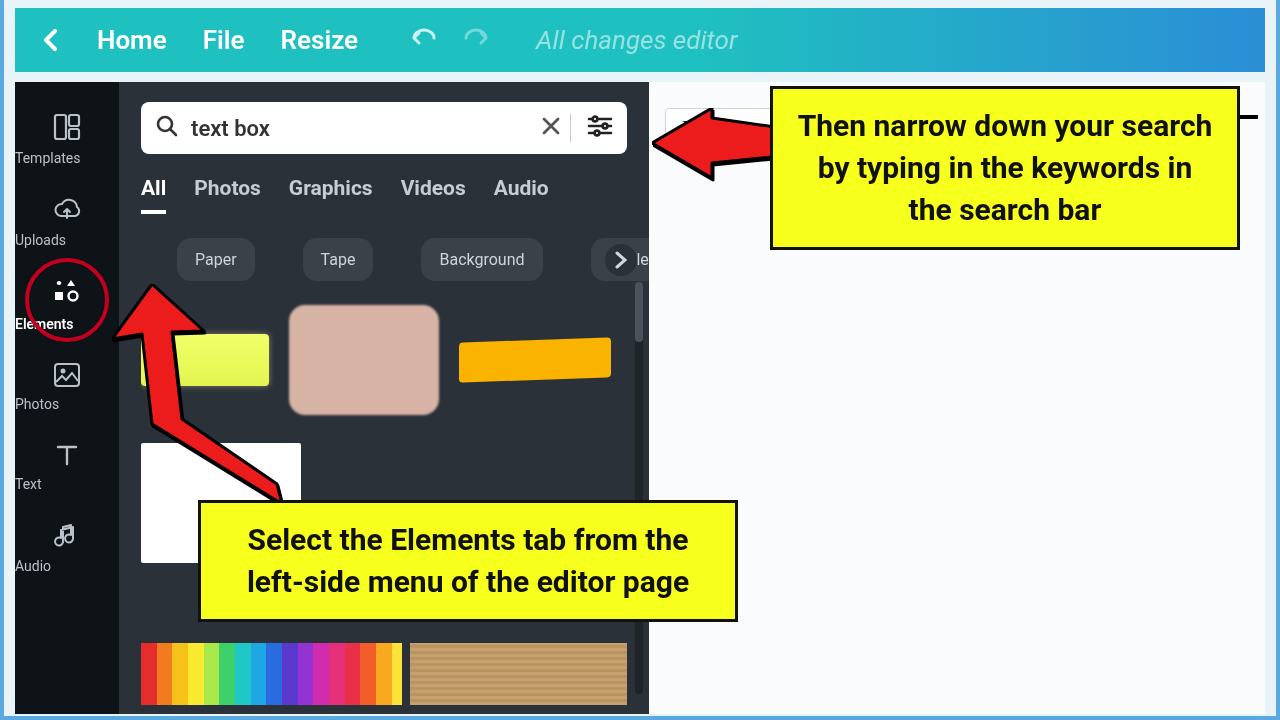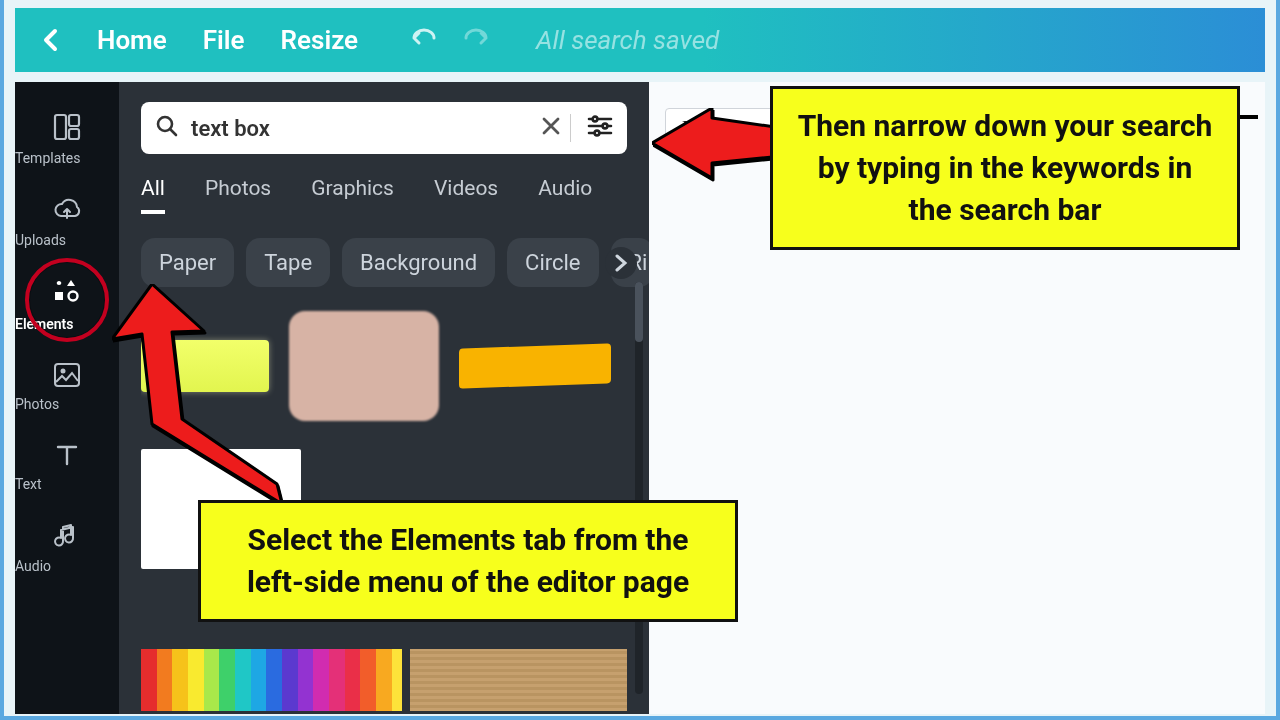--- a/index.html
+++ b/index.html
@@ -30,26 +30,26 @@
     border:4px solid #c3001f; pointer-events:none; box-shadow:0 0 0 1px rgba(0,0,0,.3) inset; }
 
   
   .panel { width:530px; background:#2b3138; display:flex; flex-direction:column; padding:20px 22px 2px; color:#fff; position:relative; }
   .searchbar { background:#fff; border-radius:8px; height:52px; display:flex; align-items:center; padding:0 14px; }
   .searchbar input { flex:1; border:none; outline:none; font-size:22px; font-weight:600; color:#333; background:transparent; }
   .searchbar .si { margin-right:12px; }
   .searchbar .clr, .searchbar .filt { margin-left:10px; cursor:pointer; }
   .searchbar .divider { width:1px; height:28px; background:#ccc; margin:0 6px 0 8px; }
 
-  .tabs { display:flex; gap:40px; margin:22px 0 6px; font-size:21px; font-weight:400; }
+  .tabs { display:flex; gap:28px; margin:22px 0 6px; font-size:21px; font-weight:700; }
   .tabs .tab { color:#c6ccd3; cursor:pointer; padding-bottom:10px; }
   .tabs .tab.active { color:#fff; border-bottom:4px solid #fff; }
 
   .chips { display:flex; gap:12px; margin:18px 0; position:relative; }
-  .chip { background:#3a4149; color:#cdd4dc; padding:12px 18px; border-radius:14px; font-size:22px; cursor:pointer; white-space:nowrap; }
+  .chip { background:#3a4149; color:#cdd4dc; padding:12px 18px; border-radius:14px; font-size:16px; cursor:pointer; white-space:nowrap;margin-left:36px; }
   .chips .more { position:absolute; right:-10px; top:50%; transform:translateY(-50%); width:32px; height:32px;
     display:flex; align-items:center; justify-content:center; background:#2b3138; border-radius:50%; cursor:pointer; }
   .scrolltrack { position:absolute; right:6px; top:200px; bottom:20px; width:8px; background:#1f2429; border-radius:4px; }
   .scrollthumb { position:absolute; left:0; right:0; top:0; height:60px; background:#4a525c; border-radius:4px; }
 
   .results { flex:1; overflow:hidden; }
   .row1 { display:flex; gap:20px; align-items:center; margin-top:6px; }
   .swatch { border-radius:4px; }
   .swatch.a { width:128px; height:52px; background:linear-gradient(#f2ff6a,#e2f54f); box-shadow:0 0 6px rgba(255,255,200,.4); }
   .swatch.b { width:150px; height:110px; background:#d7b3a5; border-radius:16px; filter:blur(1px); }
@@ -91,21 +91,21 @@
   <span class="iconbtn" style="margin-left:14px">
     <svg width="30" height="22" viewBox="0 0 30 22">
         <path d="M6 11a10 8 0 0 1 20 0M6 11l5-5M6 11l5 5" stroke="#d7f6f6" stroke-width="3" fill="none" stroke-linecap="round"></path>
       </svg>
   </span>
   <span class="iconbtn" style="opacity:.45">
     <svg width="30" height="22" viewBox="0 0 30 22">
         <path d="M24 11a10 8 0 0 0-20 0M24 11l-5-5M24 11l-5 5" stroke="#d7f6f6" stroke-width="3" fill="none" stroke-linecap="round"></path>
       </svg>
   </span>
-  <span class="saved" style="margin-left:20px">All search saved</span>
+  <span class="saved" style="margin-left:20px">All changes editor</span>
 </div>
 
 <div class="editor">
 
   <div class="rail">
     <div class="item">
       <svg width="30" height="30" viewBox="0 0 30 30">
           <rect x="3" y="3" width="11" height="24" rx="2" stroke="#b9c1c9" stroke-width="2.2" fill="none"></rect>
           <rect x="17" y="3" width="10" height="11" rx="2" stroke="#b9c1c9" stroke-width="2.2" fill="none"></rect>
           <rect x="17" y="17" width="10" height="10" rx="2" stroke="#b9c1c9" stroke-width="2.2" fill="none"></rect>

